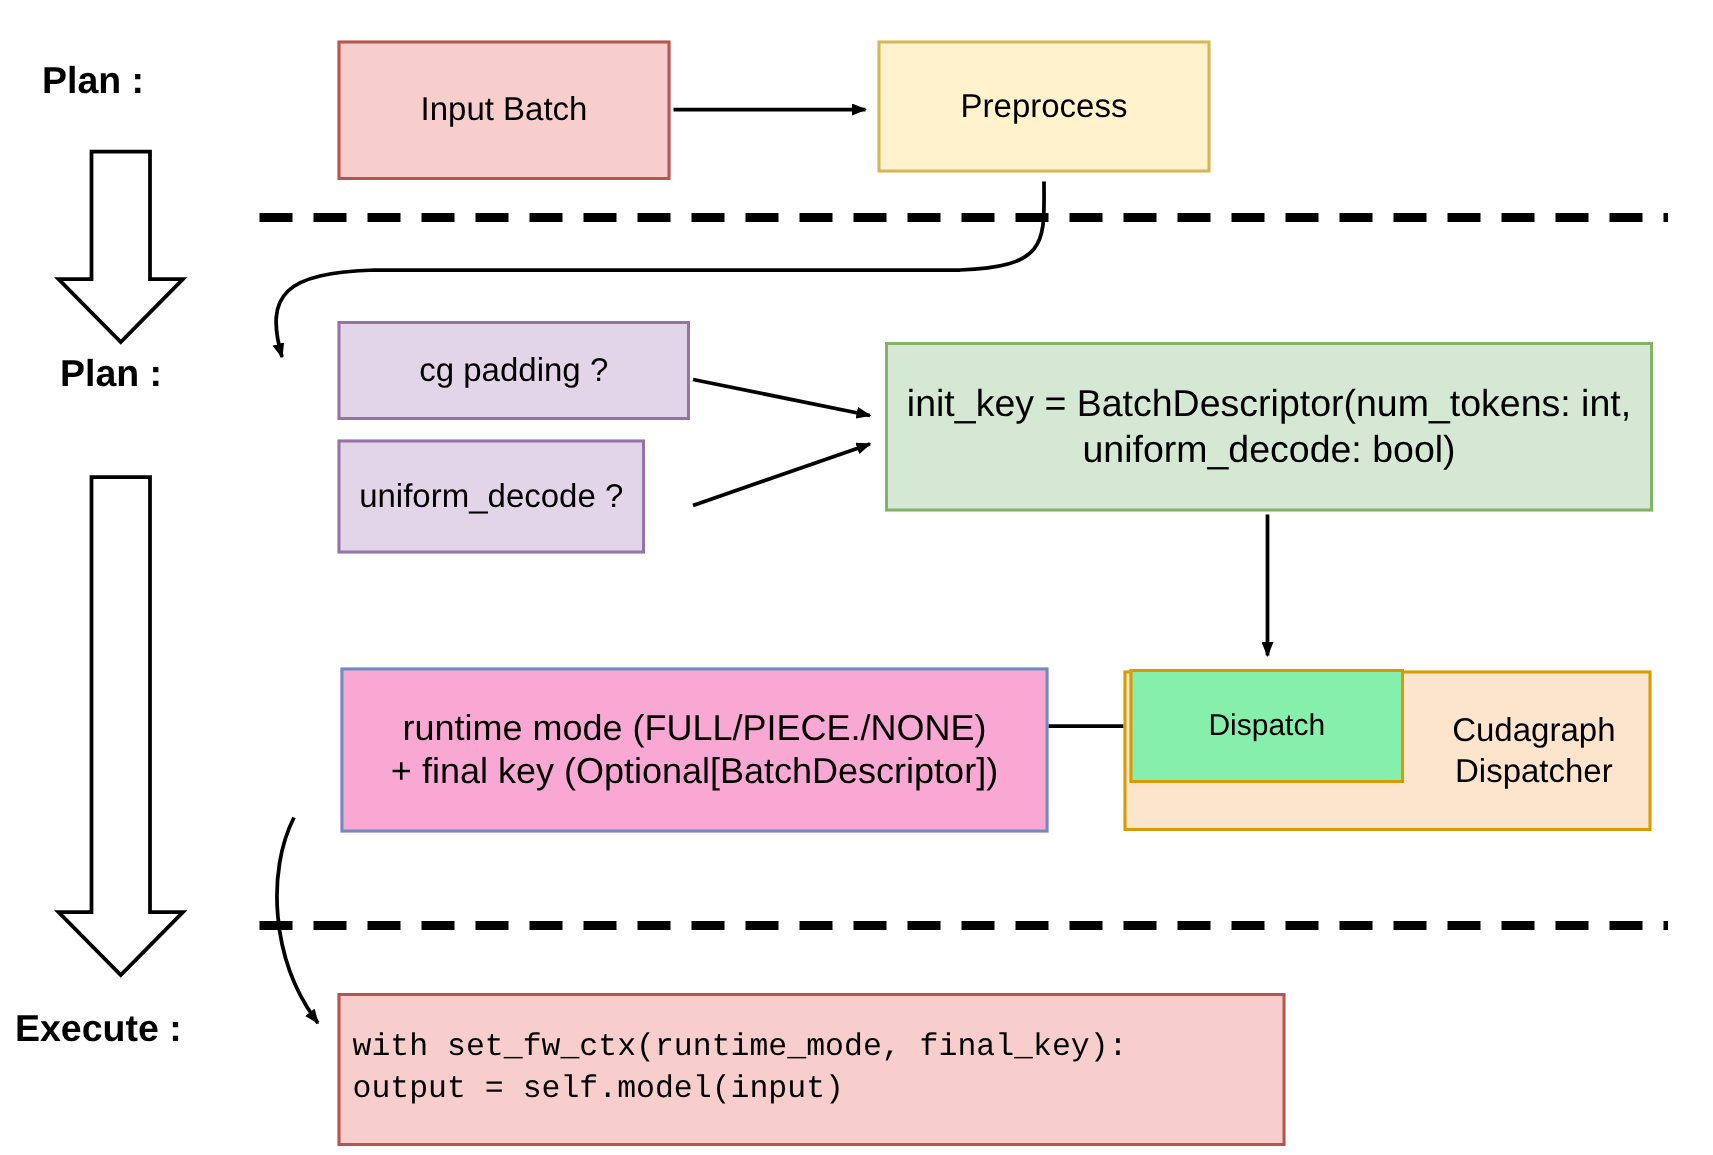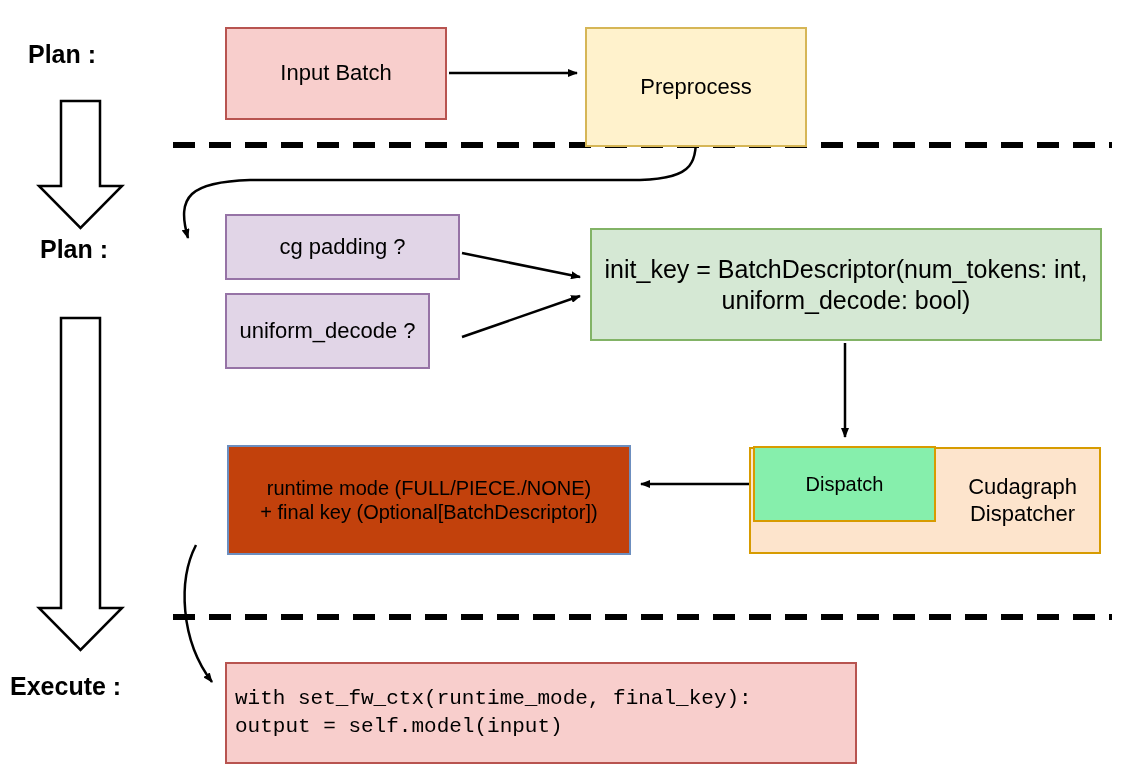--- a/index.html
+++ b/index.html
@@ -52,21 +52,21 @@
   .node-text {
     display: block;
     white-space: pre-line;
   }
   .n-input-batch {
     left: 225px; top: 27px; width: 222px; height: 93px;
     background: #f8cecc; border-color: #b85450;
     font-size: 22px;
   }
   .n-preprocess {
-    left: 585px; top: 27px; width: 222px; height: 120px;
+    left: 585px; top: 27px; width: 222px; height: 88px;
     background: #fff2cc; border-color: #d6b656;
     font-size: 22px;
   }
   .n-cg-padding {
     left: 225px; top: 214px; width: 235px; height: 66px;
     background: #e1d5e7; border-color: #9673a6;
     font-size: 22px;
   }
   .n-uniform-decode {
     left: 225px; top: 293px; width: 205px; height: 76px;
@@ -87,23 +87,23 @@
     padding-right: 22px;
     z-index: 1;
   }
   .n-dispatch {
     left: 753px; top: 446px; width: 183px; height: 76px;
     background: #86efac; border-color: #d79b00;
     font-size: 20px;
     z-index: 2;
   }
   .n-runtime-mode {
-    left: 227px; top: 445px; width: 404px; height: 110px;
-    background: #c2410c; border-color: #6c8ebf;
-    font-size: 20px;
+    left: 227px; top: 445px; width: 472px; height: 110px;
+    background: #f9a8d4; border-color: #6c8ebf;
+    font-size: 24px;
     padding: 0 8px;
   }
   .n-exec-code {
     left: 225px; top: 650px; width: 632px; height: 102px;
     background: #f8cecc; border-color: #b85450;
     font-family: "Liberation Mono", monospace;
     font-size: 21px;
     justify-content: flex-start;
     text-align: left;
     padding-left: 8px;

